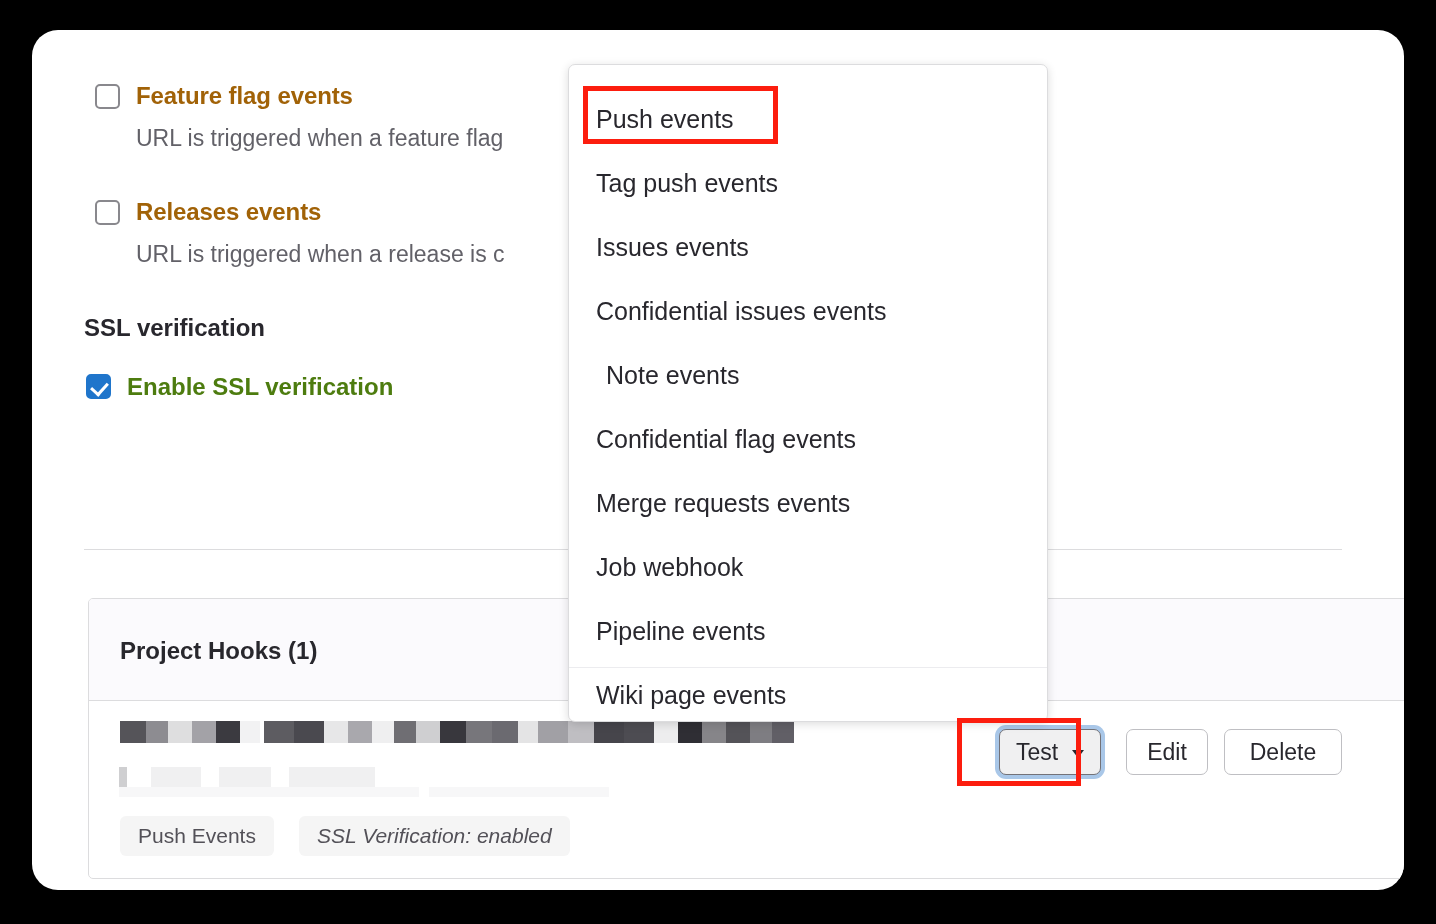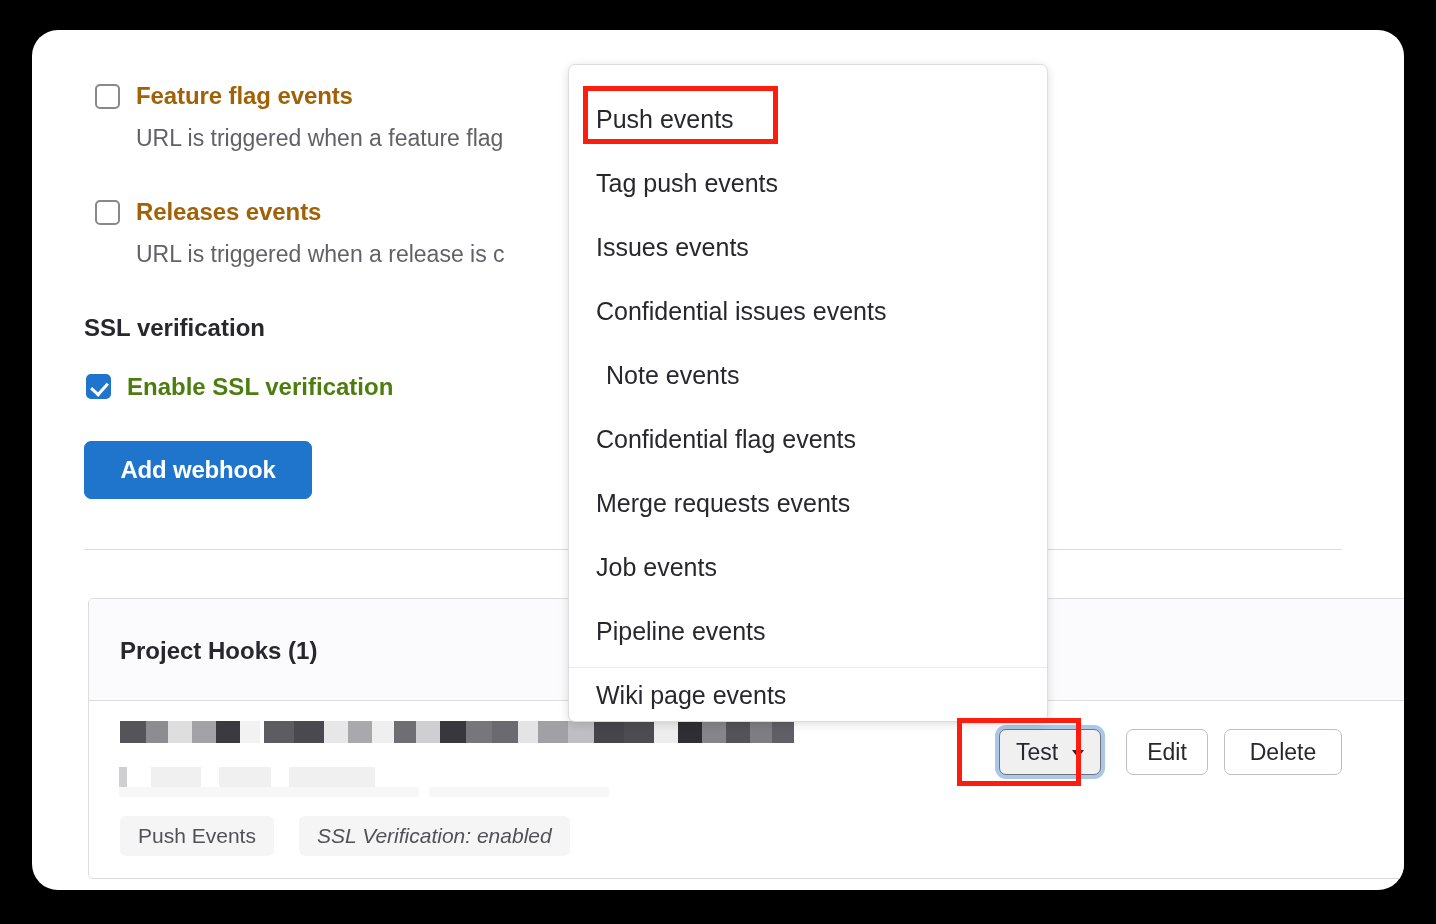--- a/index.html
+++ b/index.html
@@ -238,21 +238,20 @@
     <div class="evt-row">
       <div class="cbox" id="cb-rel" style="left:63px; top:170px;"></div>
       <div class="evt-title" style="left:104px; top:168px;">Releases events</div>
       <div class="evt-desc" style="left:104px; top:211px;">URL is triggered when a release is c</div>
     </div>
 
     <div id="ssl-heading">SSL verification</div>
     <div class="cbox checked" id="ssl-cb"></div>
     <div id="ssl-label">Enable SSL verification</div>
 
-    <button id="add-webhook">Add webhook</button>
 
     <div id="divider"></div>
 
     <div id="hooks-card">
       <div id="hooks-card-header"></div>
       <div id="hooks-title">Project Hooks (1)</div>
 
       <div class="redact-row">
         <div class="redact-blk" style="left:31px;  top:122px; width:26px; background:#555459;"></div>
         <div class="redact-blk" style="left:57px;  top:122px; width:22px; background:#8d8c91;"></div>
@@ -304,21 +303,21 @@
     <button class="sec-btn" style="left:1161px; top:699px; width:118px;">Delete</button>
 
     <div id="dropdown">
       <div class="dd-item" style="top:26px;">Push events</div>
       <div class="dd-item" style="top:90px;">Tag push events</div>
       <div class="dd-item" style="top:154px;">Issues events</div>
       <div class="dd-item" style="top:218px;">Confidential issues events</div>
       <div class="dd-item" style="top:282px;padding-left:37px;">Note events</div>
       <div class="dd-item" style="top:346px;">Confidential flag events</div>
       <div class="dd-item" style="top:410px;">Merge requests events</div>
-      <div class="dd-item" style="top:474px;">Job events</div>
+      <div class="dd-item" style="top:474px;">Job webhook</div>
       <div class="dd-item" style="top:538px;">Pipeline events</div>
       <div class="dd-item" style="top:602px; border-top:1px solid #ececef;">Wiki page events</div>
     </div>
 
     <div class="redbox" style="left:551px; top:56px; width:195px; height:58px;"></div>
     <div class="redbox" style="left:925px; top:688px; width:124px; height:68px;"></div>
 
   </div>
 </div>
 

